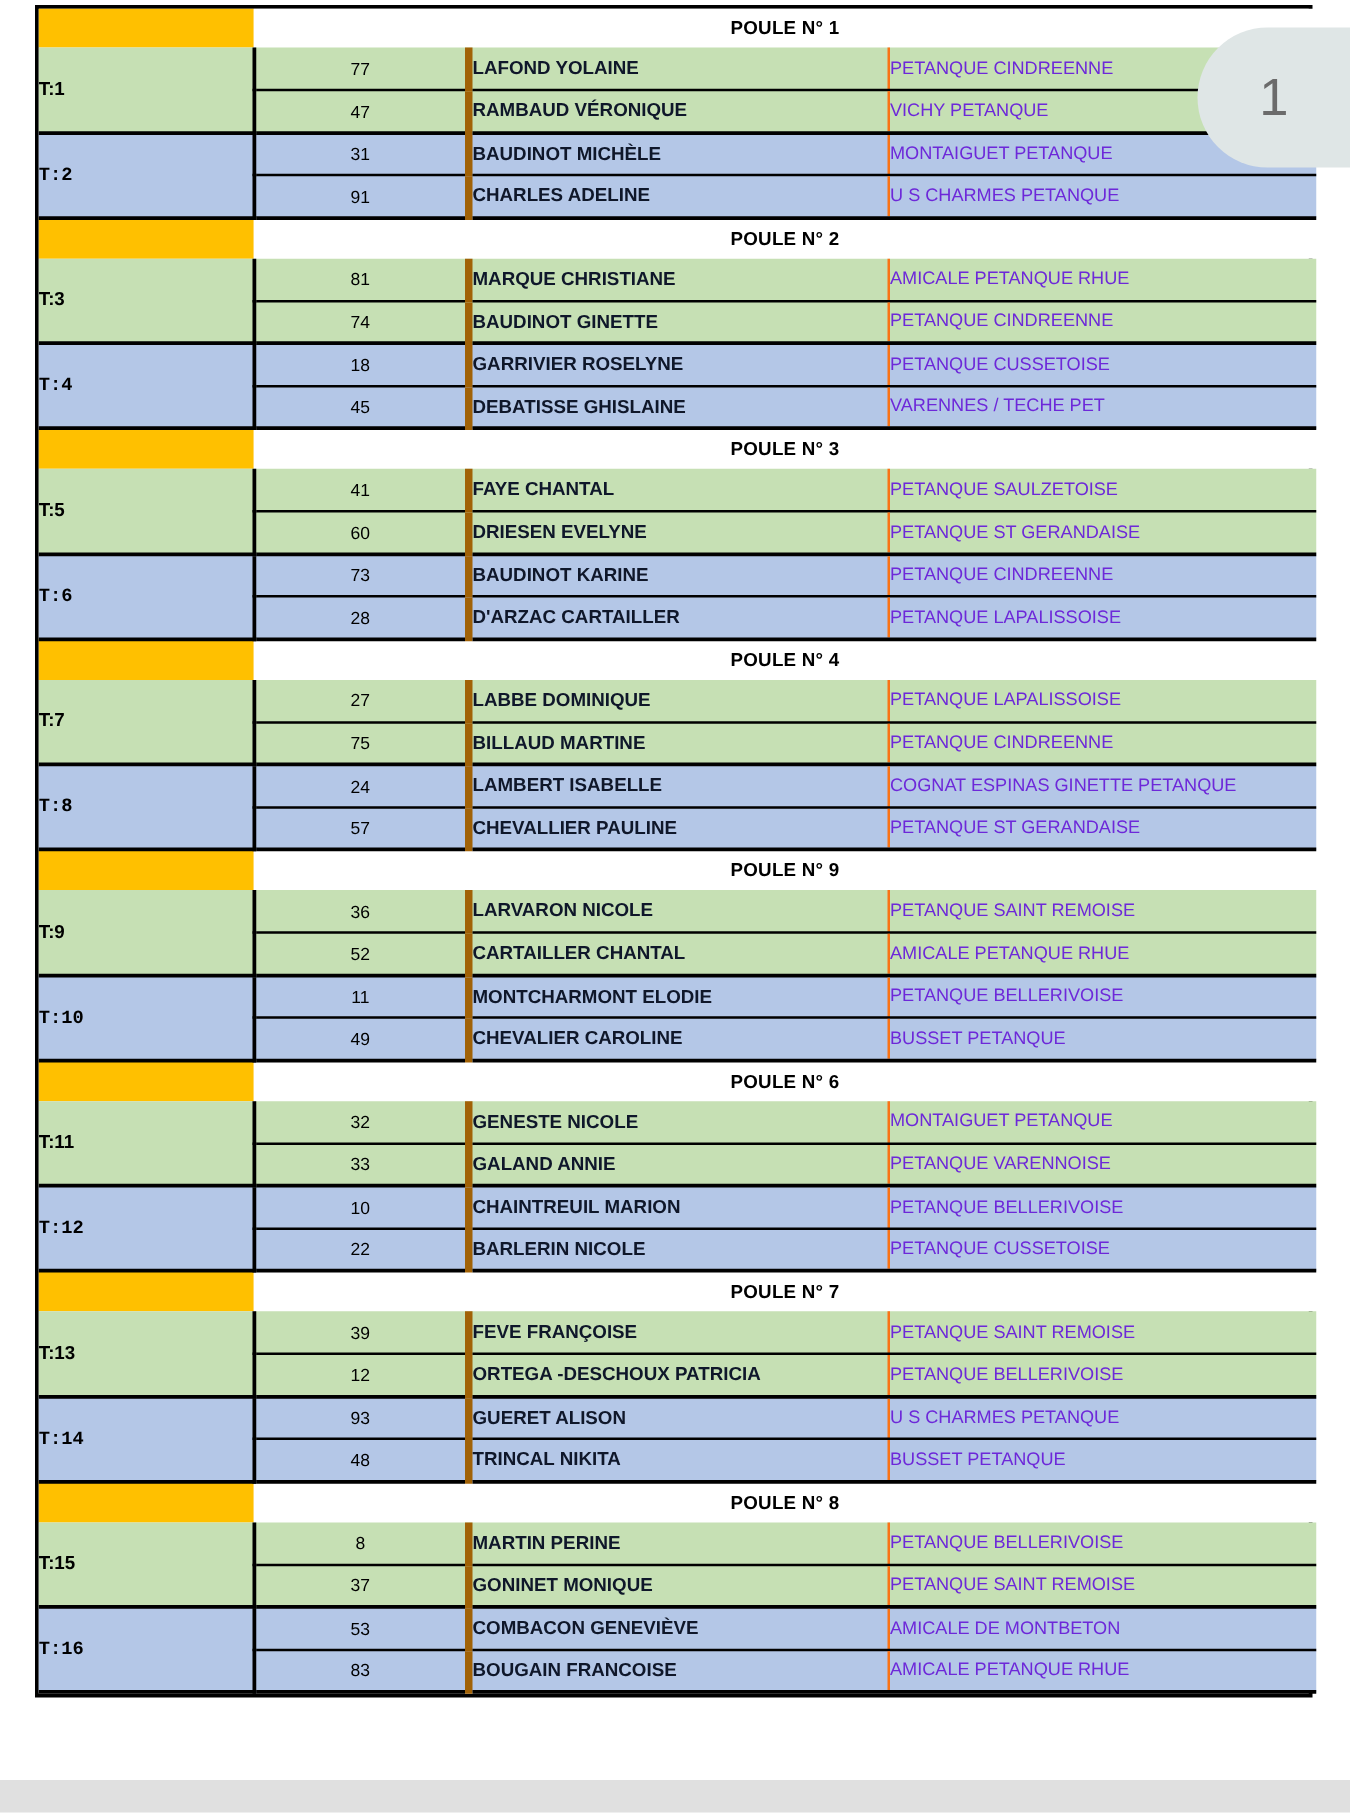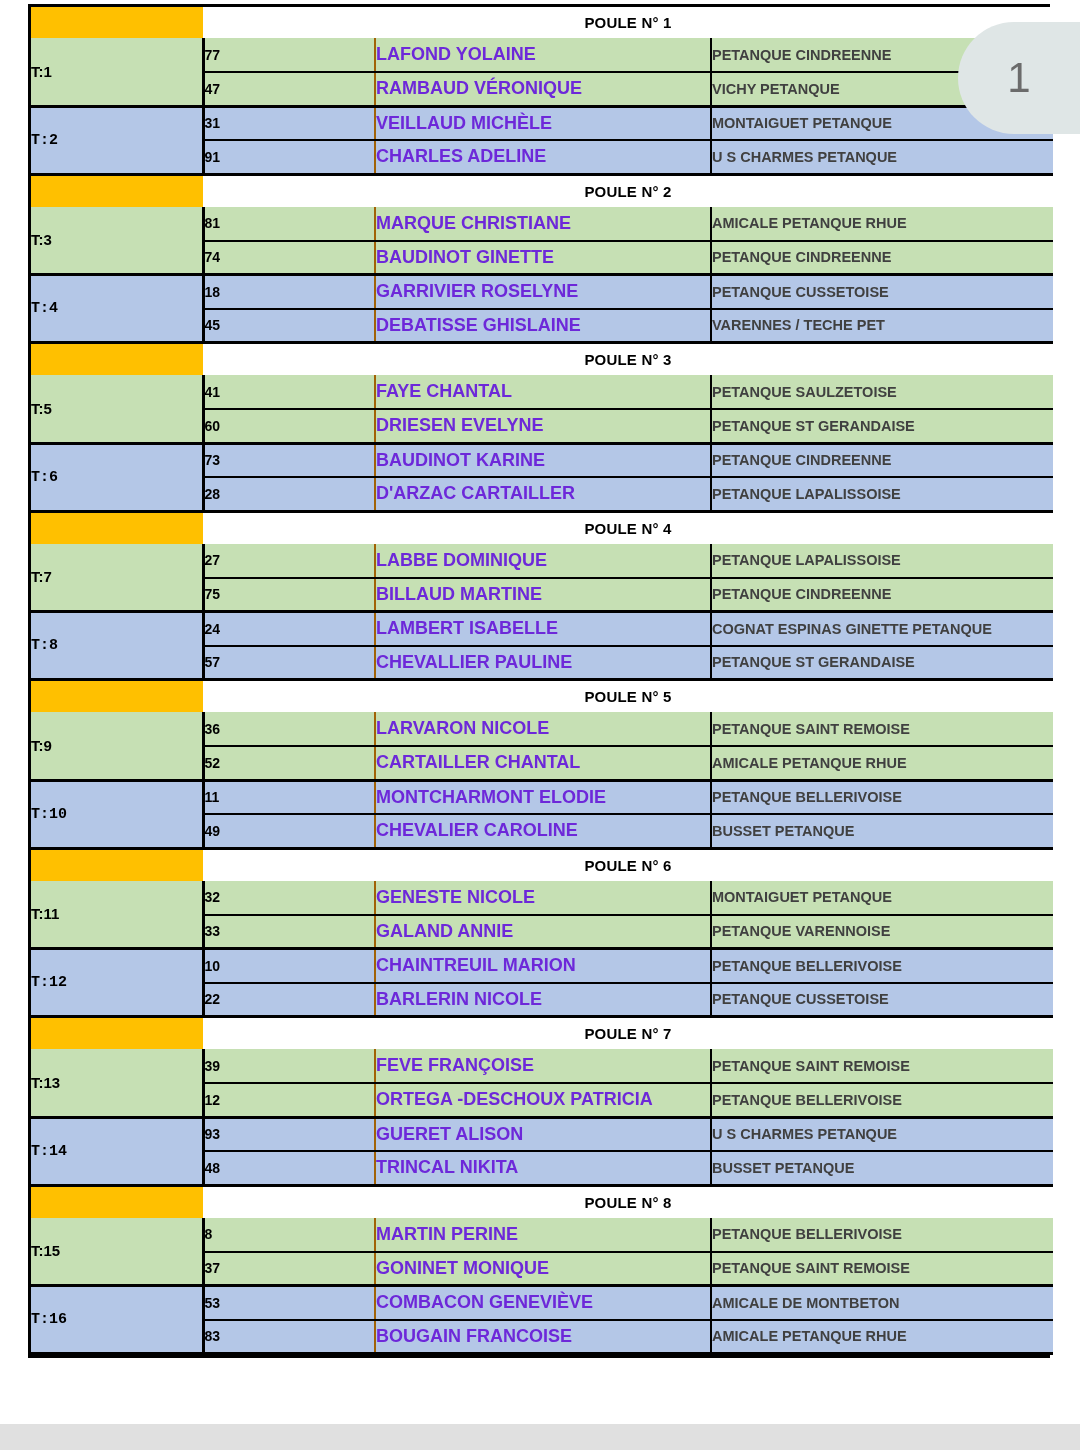--- a/index.html
+++ b/index.html
@@ -93,41 +93,42 @@
     font-size: 15px;
     font-weight: bold;
     color: #000000;
     border-right: 3px solid #000000;
     border-bottom: 3px solid #000000;
   }
   td.team-cell.green { background: #c6e0b4; }
   td.team-cell.blue  { background: #b4c7e7; font-family: Liberation Mono, monospace; }
 
   td.num-cell {
+    text-align: center;
     vertical-align: middle;
     font-size: 14px;
-    font-weight: bold;
+    font-weight: normal;
     color: #000000;
-    border-right: 2px solid #a16207;
+    border-right: 6px solid #a16207;
   }
   td.name-cell {
     text-align: left;
     vertical-align: middle;
-    font-size: 18px;
+    font-size: 15px;
     font-weight: bold;
-    color: #6d28d9;
+    color: #0f172a;
     padding-left: 6px;
-    border-right: 2px solid #000000;
+    border-right: 2px solid #f97316;
   }
   td.club-cell {
     text-align: left;
     vertical-align: middle;
     font-size: 14.5px;
-    font-weight: bold;
-    color: #404040;
+    font-weight: normal;
+    color: #6d28d9;
     padding-left: 6px;
   }
 
   
   tr.player-row.green td.num-cell,
   tr.player-row.green td.name-cell,
   tr.player-row.green td.club-cell { background: #c6e0b4; }
   tr.player-row.blue td.num-cell,
   tr.player-row.blue td.name-cell,
   tr.player-row.blue td.club-cell { background: #b4c7e7; }
@@ -188,21 +189,21 @@
             <td class="club-cell">PETANQUE CINDREENNE</td>
           </tr>
           <tr class="player-row green second">
             <td class="num-cell">47</td>
             <td class="name-cell">RAMBAUD VÉRONIQUE</td>
             <td class="club-cell">VICHY PETANQUE</td>
           </tr>
           <tr class="player-row blue first">
             <td class="team-cell blue" rowspan="2">T:2</td>
             <td class="num-cell">31</td>
-            <td class="name-cell">VEILLAUD MICHÈLE</td>
+            <td class="name-cell">BAUDINOT MICHÈLE</td>
             <td class="club-cell">MONTAIGUET PETANQUE</td>
           </tr>
           <tr class="player-row blue second">
             <td class="num-cell">91</td>
             <td class="name-cell">CHARLES ADELINE</td>
             <td class="club-cell">U S CHARMES PETANQUE</td>
           </tr>
           <tr class="poule-row">
             <td class="poule-tab"></td>
             <td class="poule-title" colspan="3">POULE N° 2</td>
@@ -276,21 +277,21 @@
             <td class="name-cell">LAMBERT ISABELLE</td>
             <td class="club-cell">COGNAT ESPINAS GINETTE PETANQUE</td>
           </tr>
           <tr class="player-row blue second">
             <td class="num-cell">57</td>
             <td class="name-cell">CHEVALLIER PAULINE</td>
             <td class="club-cell">PETANQUE ST GERANDAISE</td>
           </tr>
           <tr class="poule-row">
             <td class="poule-tab"></td>
-            <td class="poule-title" colspan="3">POULE N° 5</td>
+            <td class="poule-title" colspan="3">POULE N° 9</td>
           </tr>
           <tr class="player-row green first">
             <td class="team-cell green" rowspan="2">T:9</td>
             <td class="num-cell">36</td>
             <td class="name-cell">LARVARON NICOLE</td>
             <td class="club-cell">PETANQUE SAINT REMOISE</td>
           </tr>
           <tr class="player-row green second">
             <td class="num-cell">52</td>
             <td class="name-cell">CARTAILLER CHANTAL</td>

